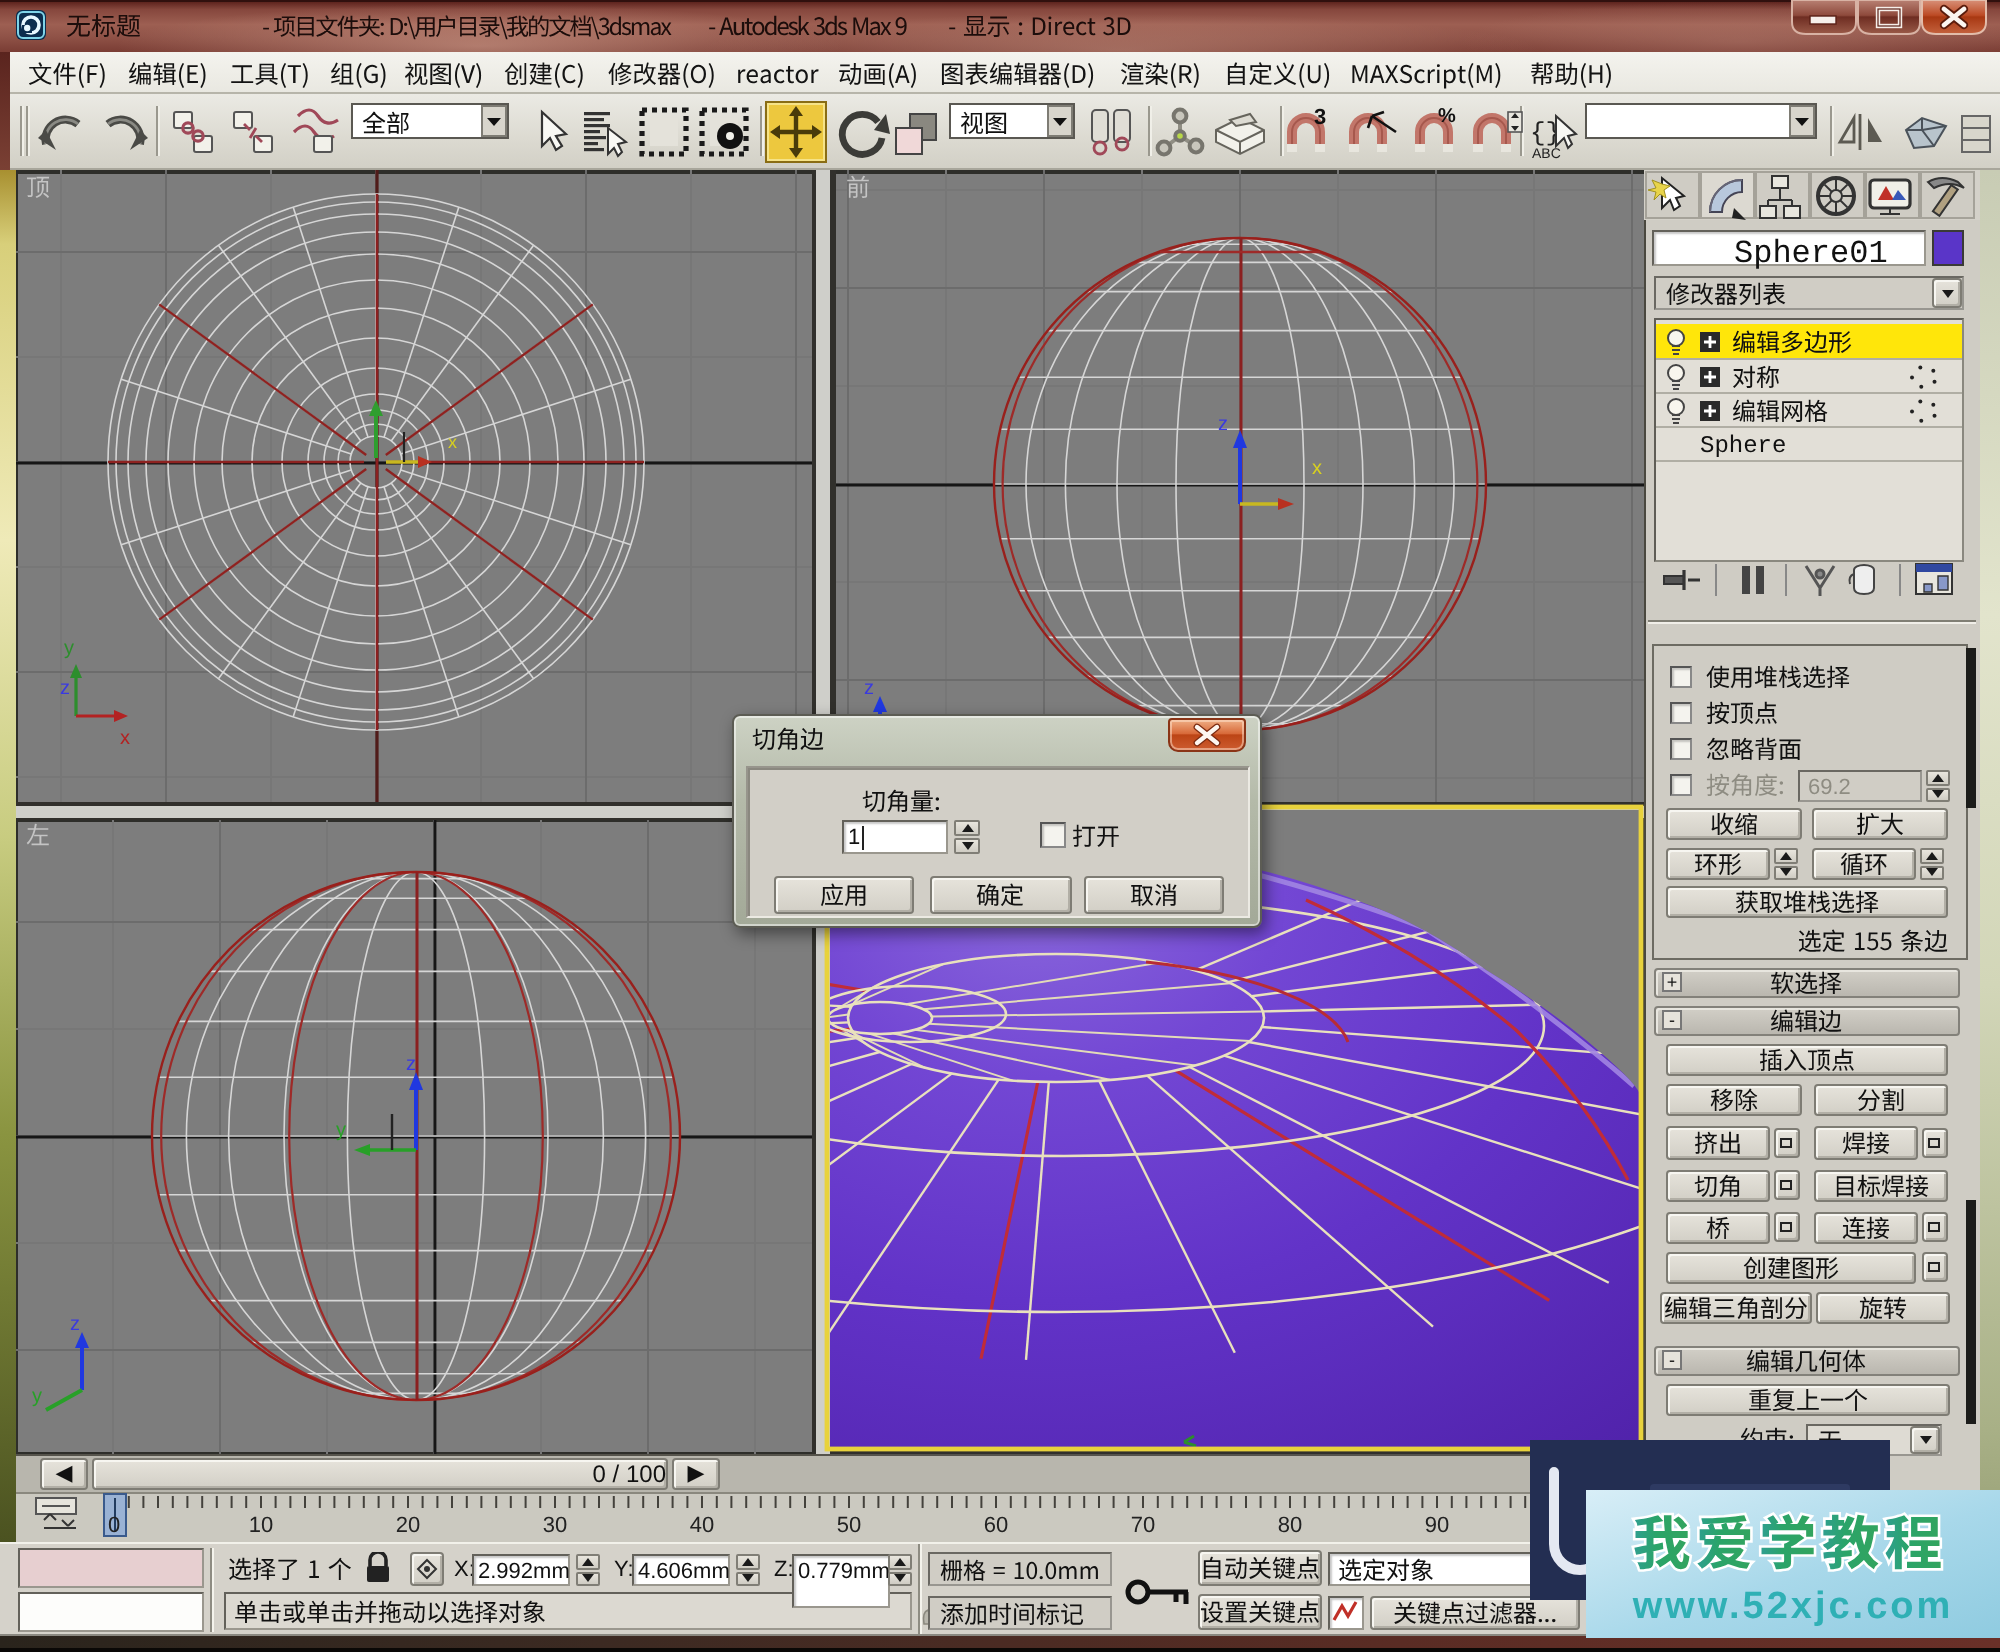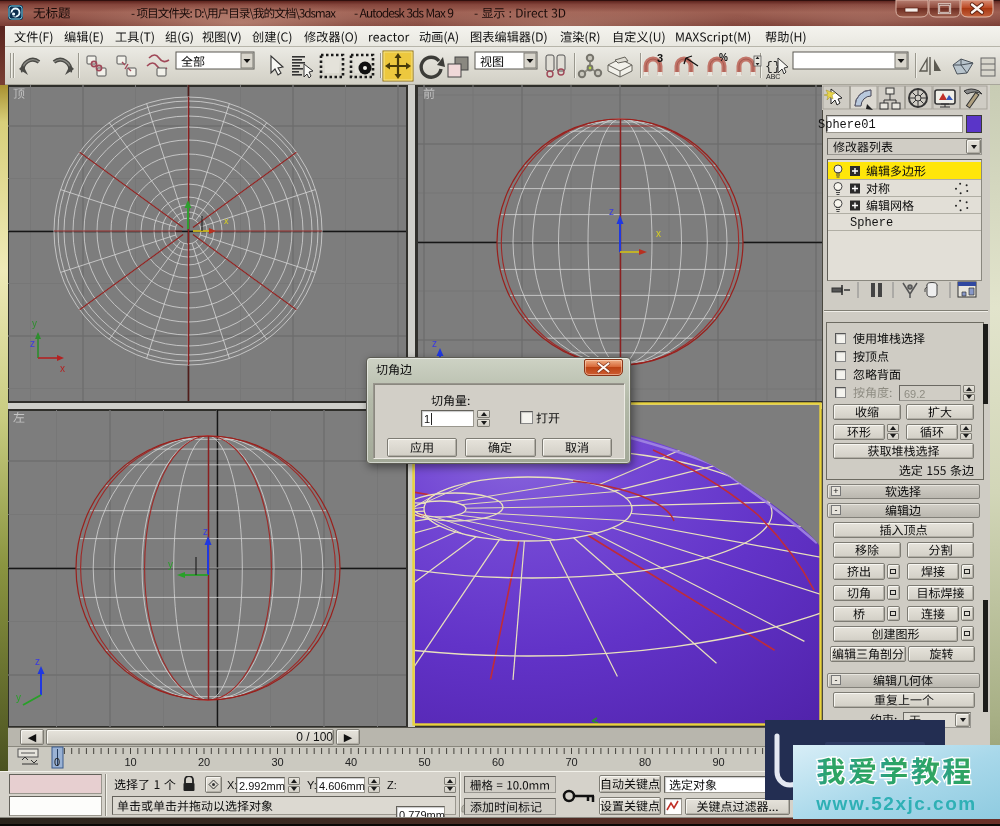--- a/index.html
+++ b/index.html
@@ -796,21 +796,21 @@
       <path d="M-6,2 L-2,-5 L2,2 Z" fill="#c03028"></path>
       <path d="M1,2 L4,-3 L8,2 Z" fill="#3858b8"></path>
       <path d="M-4,6 H4 M0,6 V9 M-5,9 H5" stroke="#333" fill="none"></path>
     </g>
     <g transform="translate(151,13)">
       <path d="M-9,-7 Q-2,-11 6,-7 L9,-4 Q2,-8 -6,-4 Z" fill="#888" stroke="#333"></path>
       <rect x="-1" y="-6" width="4" height="16" fill="#b0a080" stroke="#333" transform="rotate(35)"></rect>
     </g>
   </svg>
 <div class="a sunk" style="left:826px;top:115px;width:137px;height:18px;"></div>
-<div class="a" style="left:818px;top:118px;font-size:12px;font-family:'Liberation Mono',monospace;color:#111">Sphere01</div>
+<div class="a" style="left:867px;top:118px;font-size:16px;font-family:'Liberation Mono',monospace;color:#111">Sphere01</div>
 <div class="a" style="left:966px;top:115px;width:16px;height:18px;background:#5a35c8;border:1px solid #3a3a36"></div>
 <div class="a gsunk" style="left:827px;top:138px;width:155px;height:17px;"></div>
 <div class="a btn" style="left:966px;top:139px;width:15px;height:15px;display:flex;align-items:center;justify-content:center">
     <div class="td"></div>
   </div>
 <div class="a" style="left:827px;top:159px;width:155px;height:122px;background:#e2dfd7;border:1px solid #8a887f;border-top-color:#5f5d56;border-left-color:#5f5d56"></div>
 <div class="a" style="left:828px;top:162px;width:153px;height:17px;background:#ffe60a"></div>
 <div class="a" style="left:828px;top:179px;width:153px;height:1px;background:#b0aea4"></div>
 <div class="a" style="left:828px;top:196px;width:153px;height:1px;background:#b0aea4"></div>
 <div class="a" style="left:828px;top:213px;width:153px;height:1px;background:#b0aea4"></div>
@@ -1125,21 +1125,21 @@
   </div>
 <div class="a spin" style="left:368px;top:777px;height:16px">
     <div>
       <div class="tu"></div>
     </div>
     <div>
       <div class="td"></div>
     </div>
   </div>
 <div class="a ft" style="left:387px;top:780px;font-size:11px">Z:</div>
-<div class="a sunk" style="left:396px;top:777px;width:49px;height:16px;margin-top:29px;">
+<div class="a sunk" style="left:396px;top:777px;width:49px;height:27px;">
     <div style="font-size:11px;color:#111;padding:2px 0 0 2px">0.779mm</div>
   </div>
 <div class="a spin" style="left:444px;top:777px;height:16px">
     <div>
       <div class="tu"></div>
     </div>
     <div>
       <div class="td"></div>
     </div>
   </div>

